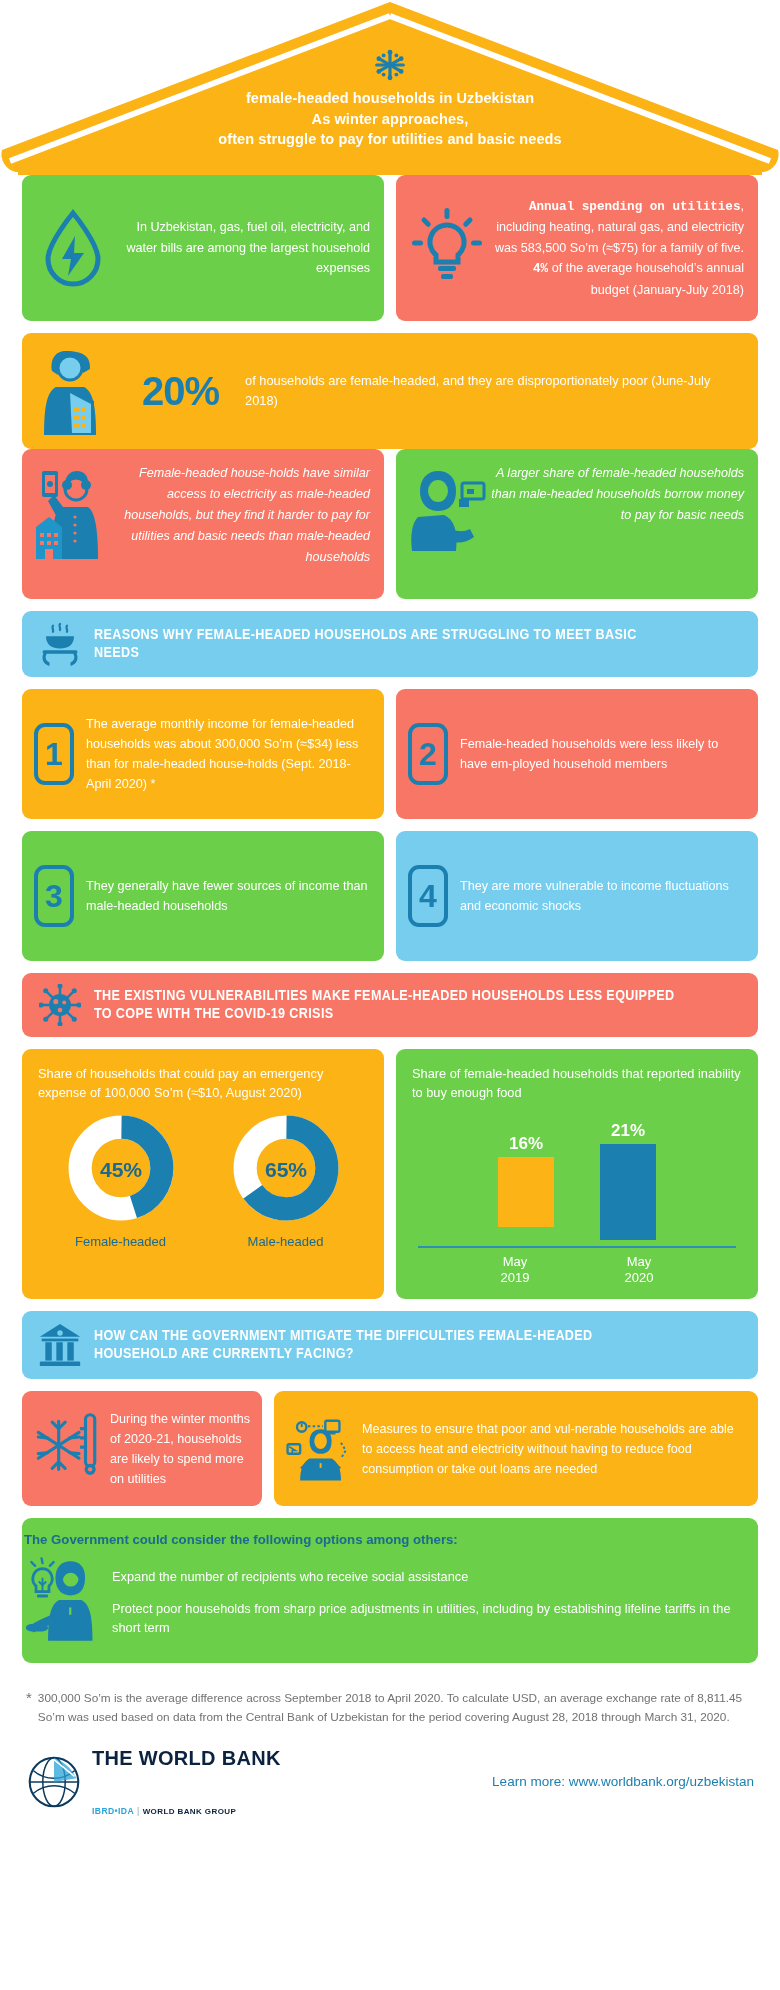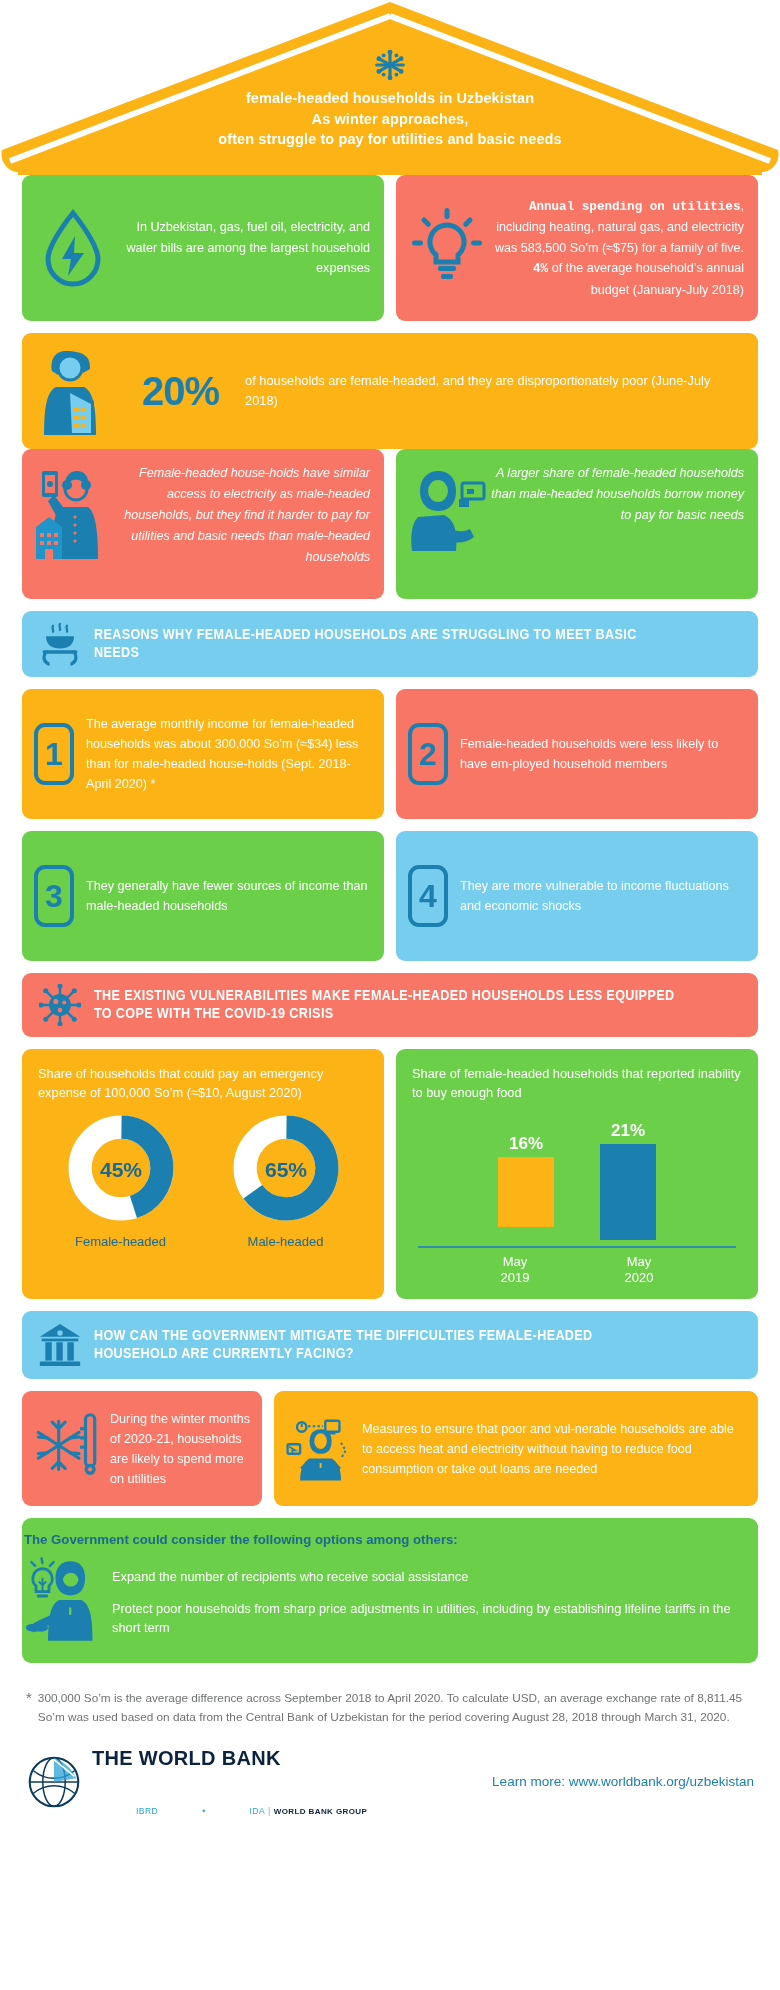--- a/index.html
+++ b/index.html
@@ -121,21 +121,21 @@
 
   
   .footnote { display: flex; gap: 6px; padding: 16px 26px 0 26px; color: #6f7173; font-size: 11.8px; line-height: 1.55;}
   .fn-star { font-size: 15px; line-height: 1.2; color: #6f7173;}
 
   
   .footer { display: flex; align-items: center; padding: 22px 26px 18px; gap: 10px;}
   .wb-logo-text { display: flex; flex-direction: column; justify-content: center; gap: 35px;}
   .wb-name { font-size: 20px; font-weight: bold; color: #0c2340; letter-spacing: .3px; line-height: 1.05;}
   .wb-sub { font-size: 8.6px; letter-spacing: .4px; margin-top: 2px; color:#0c2340;}
-  .wb-sub .ibrd { color: #2aa3d8; font-weight: normal; margin-left: 44px; }
+  .wb-sub .ibrd { color: #2aa3d8; font-weight: bold; }
   .wb-sub .sep { color: #8aa; margin: 0 3px;}
   .wb-sub .grp { font-weight: bold; font-size: 8px;}
   .learn { margin-left: auto; font-size: 13.5px; color: #1B7FB0; }
 </style>
 </head>
 <body>
 
 <div class="page">
 
   <div class="roof-wrap">

